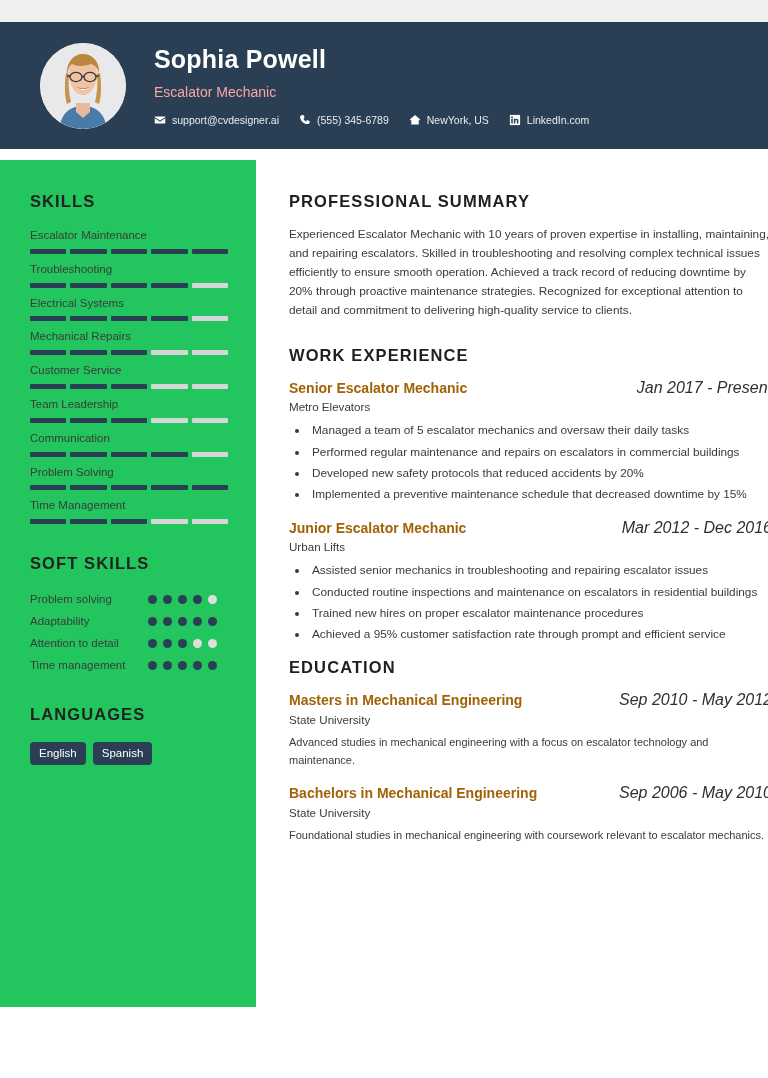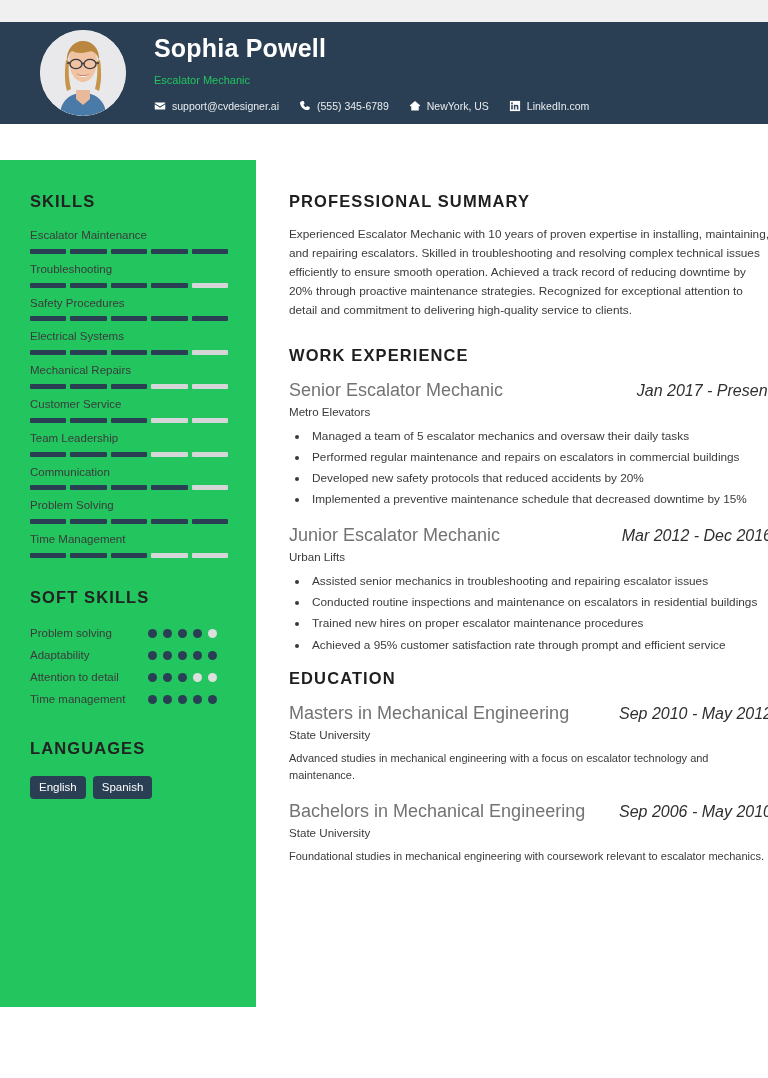--- a/index.html
+++ b/index.html
@@ -30,21 +30,21 @@
     position: absolute;
     left: 0; top: 1007px;
     width: 768px; height: 71px;
     background: #ffffff;
   }
 
   
   .header {
     position: absolute;
     top: 22px; left: 0;
-    width: 768px; height: 102px;
+    width: 768px; height: 127px;
     background: #2a3f54;
     display: flex;
     align-items: center;
     padding-left: 40px;
   }
 
   .avatar {
     width: 86px; height: 86px;
     border-radius: 50%;
     background: #e8e8ea;
@@ -57,22 +57,22 @@
   .head-text { margin-left: 28px; }
 
   .name {
     font-size: 25px;
     font-weight: bold;
     color: #ffffff;
     letter-spacing: .2px;
     line-height: 1.15;
   }
   .role {
-    font-size: 11px;
-    color: #22c55e;
+    font-size: 14px;
+    color: #fca5a5;
     margin-top: 11px;
     line-height: 1.2;
   }
 
   .contacts {
     margin-top: 13px;
     display: flex;
     align-items: center;
     gap: 20px;
   }
@@ -197,23 +197,23 @@
   }
 
   .entry { margin-bottom: 15px; }
   .entry-top {
     display: flex;
     justify-content: space-between;
     align-items: baseline;
     gap: 10px;
   }
   .entry-title {
-    font-size: 18px;
-    font-weight: normal;
-    color: #737373;
+    font-size: 14px;
+    font-weight: bold;
+    color: #a16207;
     line-height: 1.3;
   }
   .entry-date {
     font-size: 16px;
     font-style: italic;
     color: #2f2f2f;
     white-space: nowrap;
     flex: 0 0 auto;
   }
   .entry-org {
@@ -352,30 +352,20 @@
             <div class="skill-name">Troubleshooting</div>
             <div class="bar">
             <span class="seg on"></span>
             <span class="seg on"></span>
             <span class="seg on"></span>
             <span class="seg on"></span>
             <span class="seg"></span>
           </div>
           </div>
         <div class="skill">
-            <div class="skill-name">Safety Procedures</div>
-            <div class="bar">
-            <span class="seg on"></span>
-            <span class="seg on"></span>
-            <span class="seg on"></span>
-            <span class="seg on"></span>
-            <span class="seg on"></span>
-          </div>
-          </div>
-        <div class="skill">
             <div class="skill-name">Electrical Systems</div>
             <div class="bar">
             <span class="seg on"></span>
             <span class="seg on"></span>
             <span class="seg on"></span>
             <span class="seg on"></span>
             <span class="seg"></span>
           </div>
           </div>
         <div class="skill">

